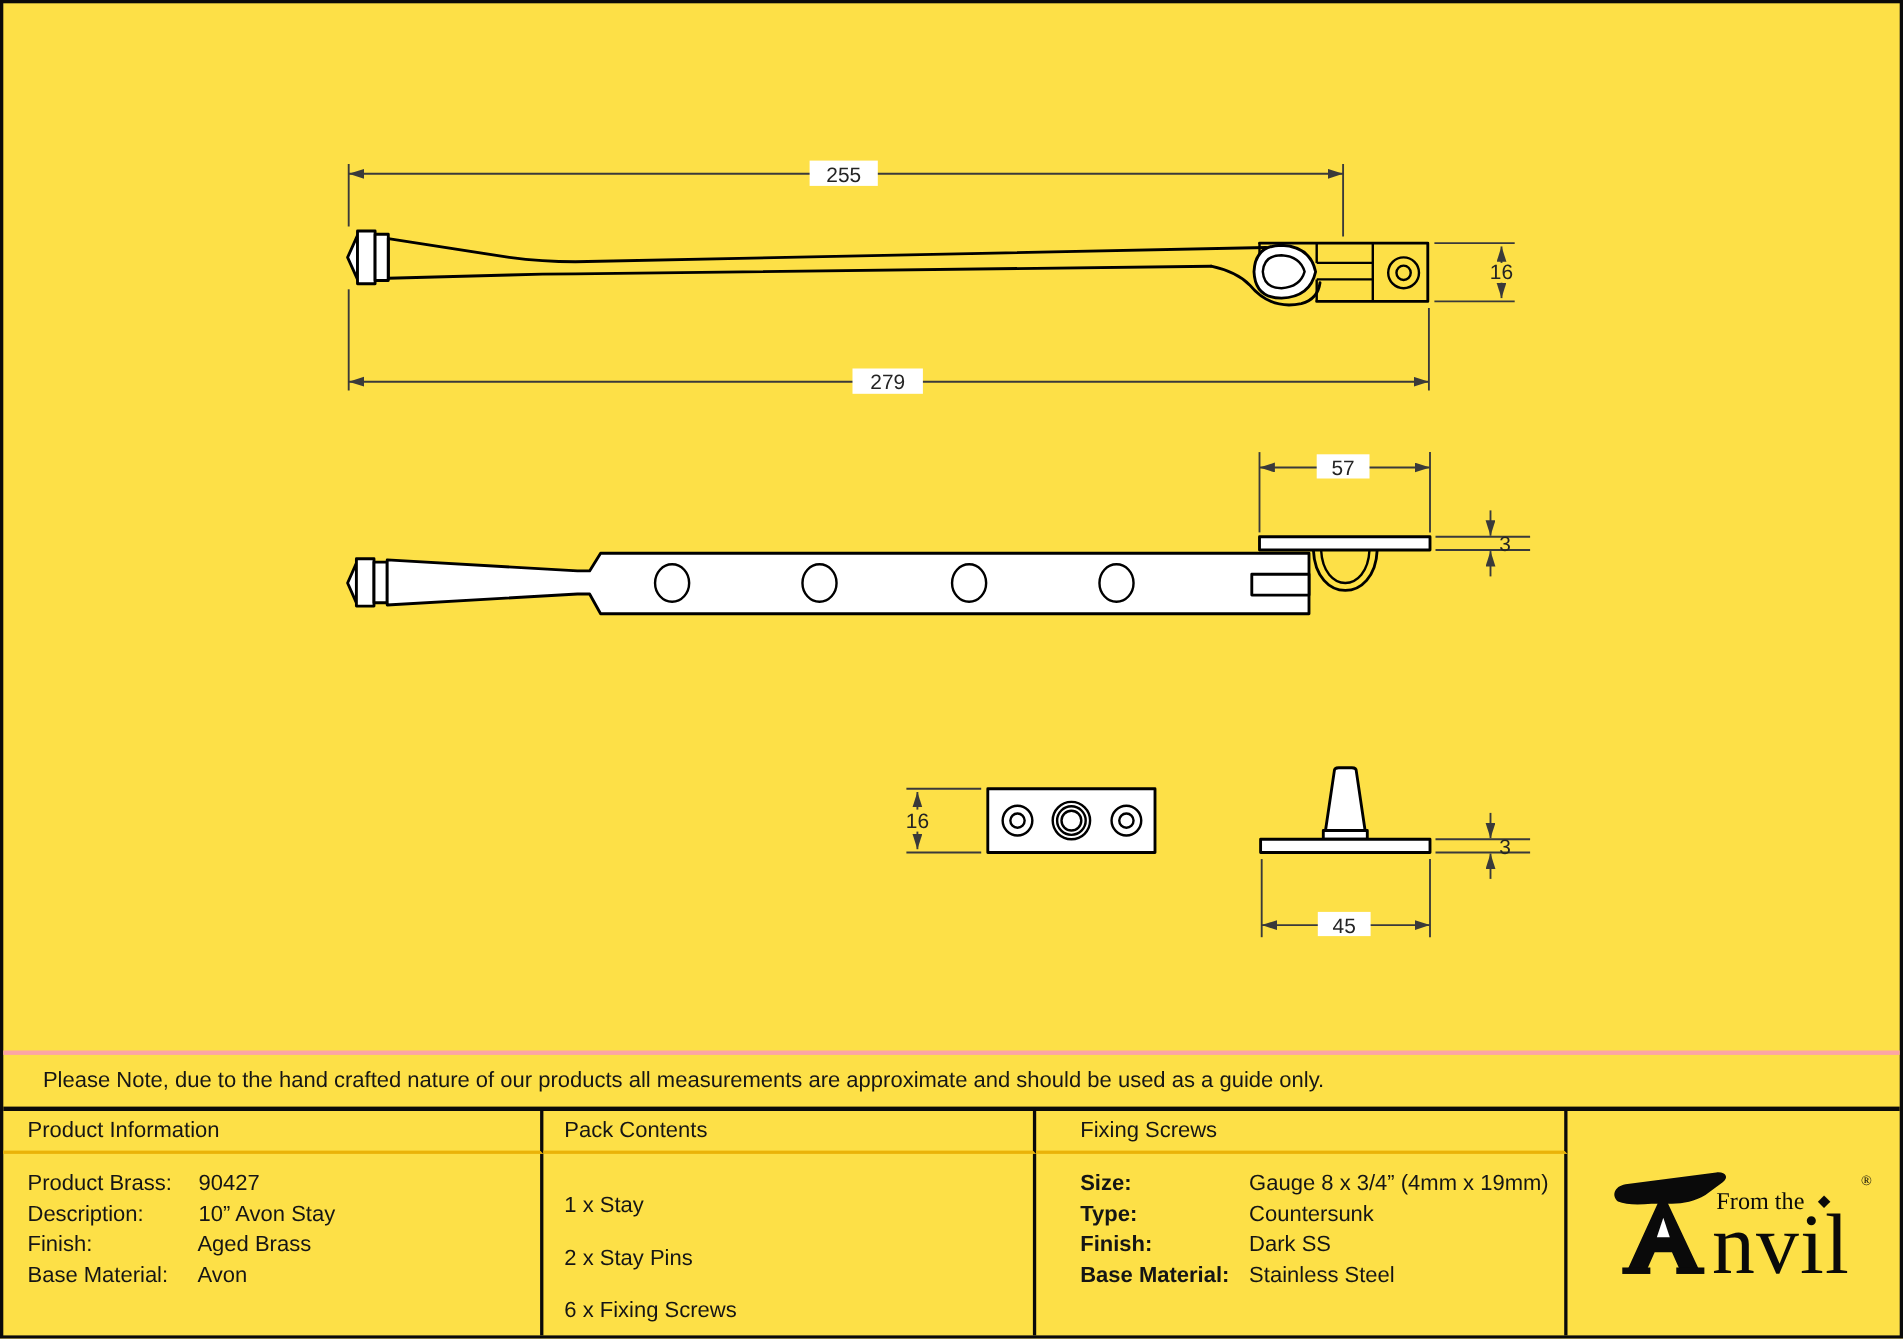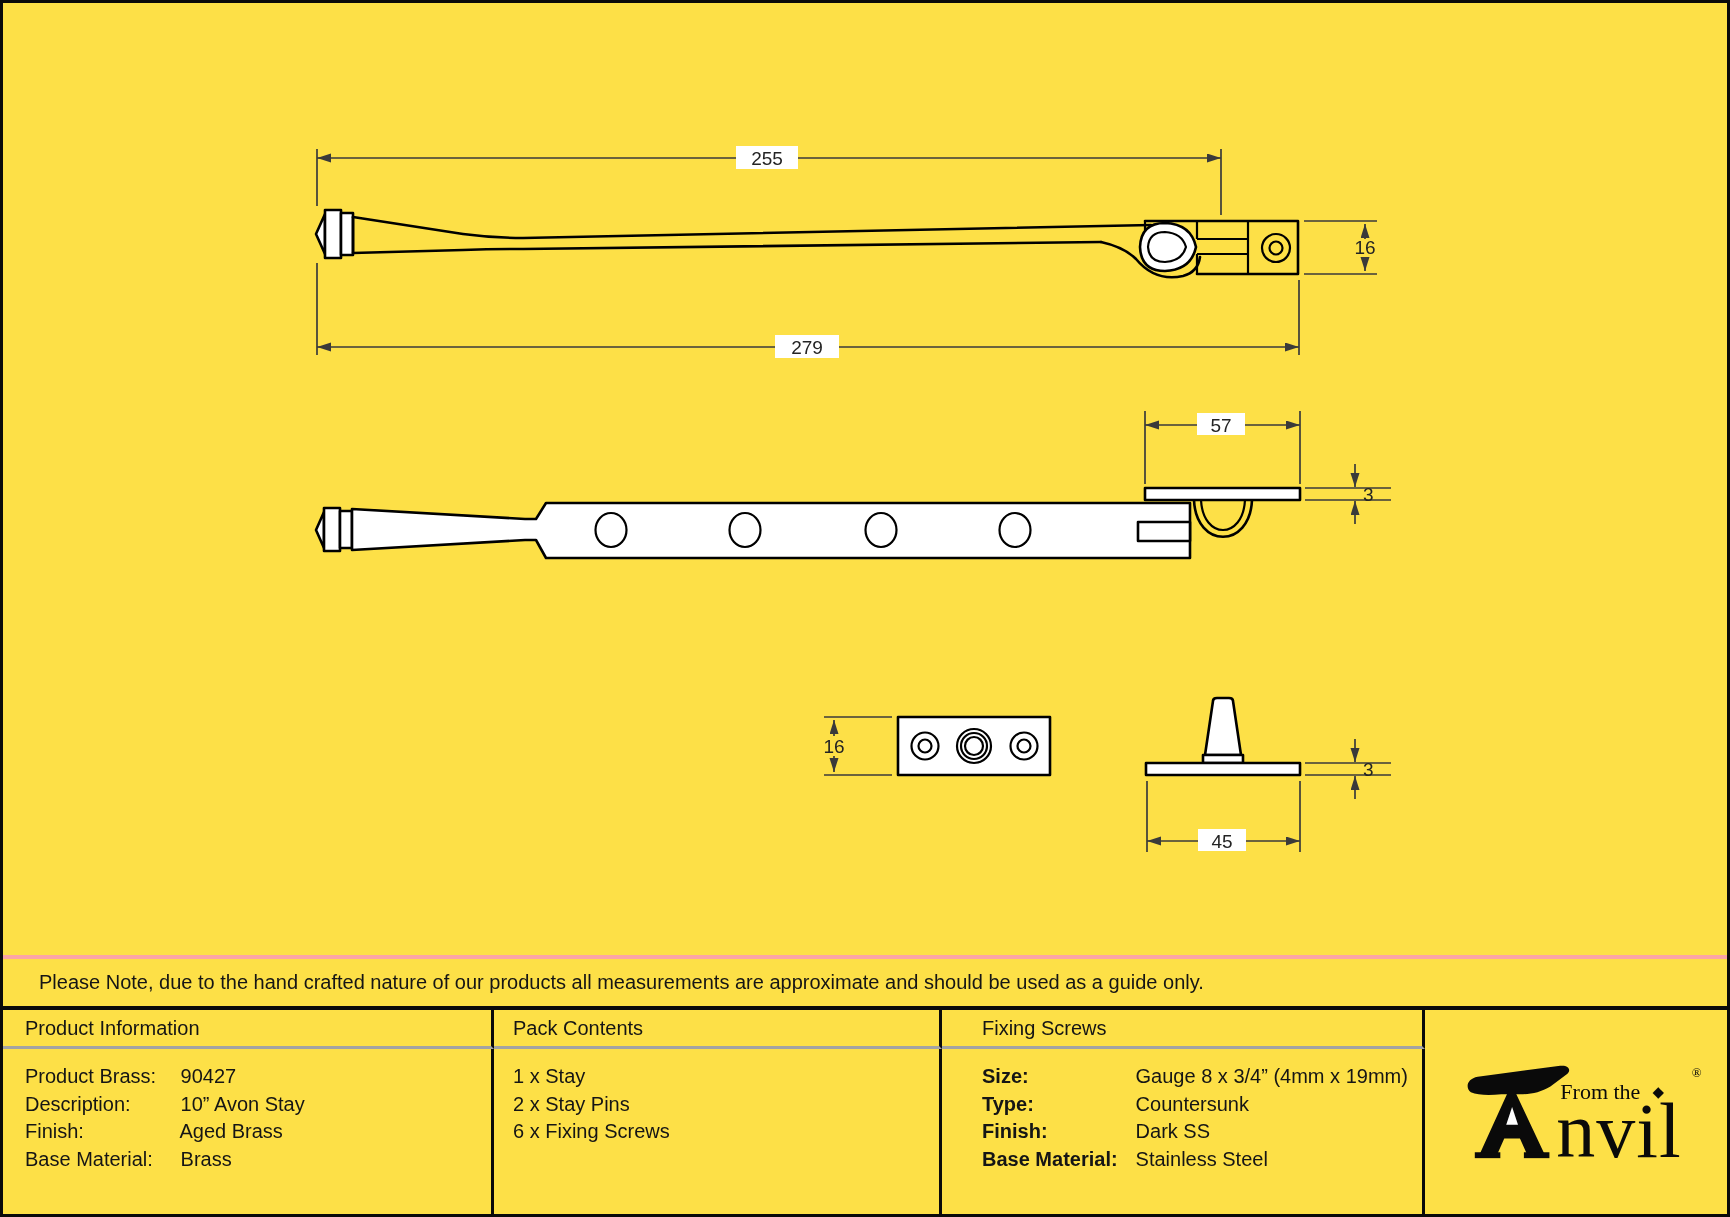--- a/index.html
+++ b/index.html
@@ -26,32 +26,32 @@
 
   .info-table {
     flex:1 1 auto;
     display:grid;
     grid-template-columns:491px 448px 483px 1fr;
     grid-template-rows:39px 1fr;
   }
   .cell { overflow:hidden; }
   .cell.vline { border-right:3px solid #0a0a0a; }
   .cell.head {
-    border-bottom:3px solid #a3a3a3;
+    border-bottom:3px solid #eab308;
     display:flex; align-items:center;
     font-size:20px; color:#151515;
   }
   .head.c1, .body.c1 { padding-left:22px; }
   .head.c2, .body.c2 { padding-left:19px; }
   .head.c3, .body.c3 { padding-left:40px; }
   .cell.body { padding-top:14px; font-size:20px; color:#151515; }
   .kv { line-height:27.5px; white-space:nowrap; }
   .kv .k { display:inline-block; width:150px; }
   .head.c3 .hpad, .body.c3 .kv .k { width:148px;font-weight:bold; }
-  .pc-item { line-height:27.5px; }
+  .pc-item { line-height:27.5px;margin-top:20px; }
 
   .logo-cell {
     grid-column:4; grid-row:1 / 3;
     display:flex; align-items:center; justify-content:center;
   }
   .logo { position:relative; display:flex; align-items:flex-end; padding-right:6px; }
   .anvil-icon { width:108px; height:102px; flex:0 0 auto; }
   .logo-text { position:relative; margin-left:-16px; }
   .logo-top {
     display:flex; align-items:center; gap:12px;
@@ -274,21 +274,21 @@
       <div class="kv">
         <span class="k">Description:</span>
         <span class="v">10” Avon Stay</span>
       </div>
       <div class="kv">
         <span class="k">Finish:</span>
         <span class="v">Aged Brass</span>
       </div>
       <div class="kv">
         <span class="k">Base Material:</span>
-        <span class="v">Brass</span>
+        <span class="v">Avon</span>
       </div>
     </div>
 
     <div class="cell body vline c2">
       <div class="pc-item">1 x Stay</div>
       <div class="pc-item">2 x Stay Pins</div>
       <div class="pc-item">6 x Fixing Screws</div>
     </div>
 
     <div class="cell body vline c3">

